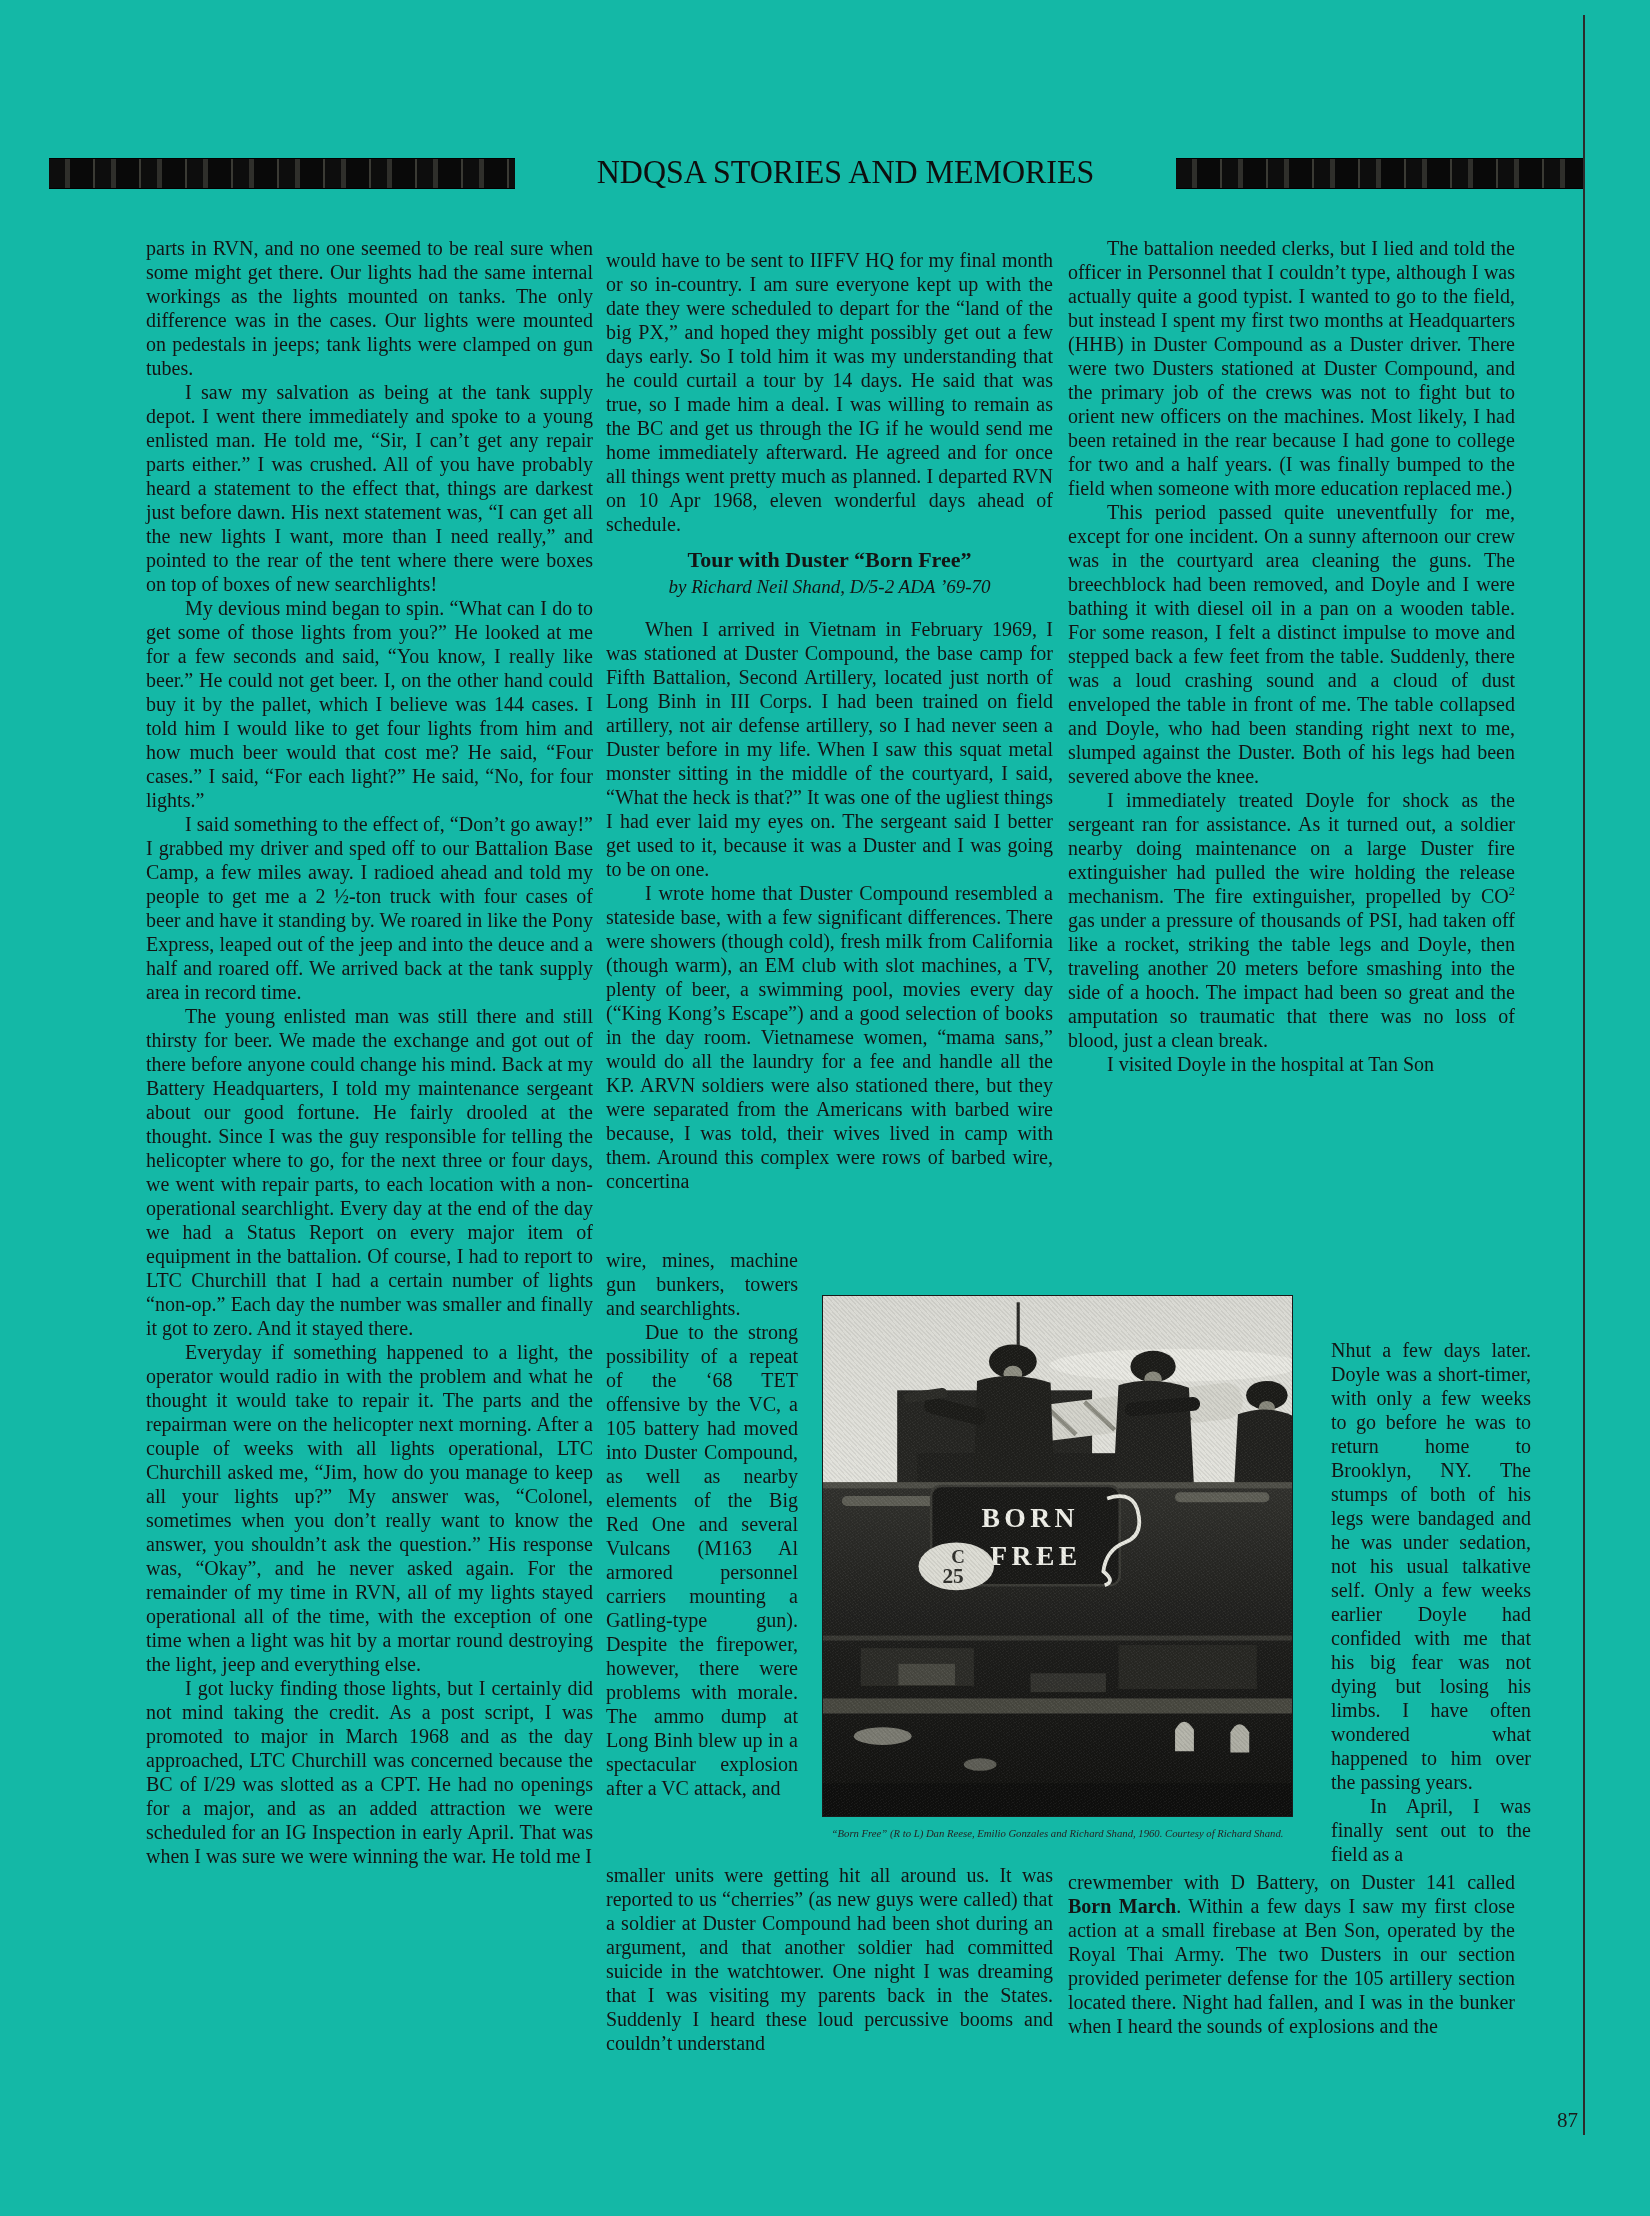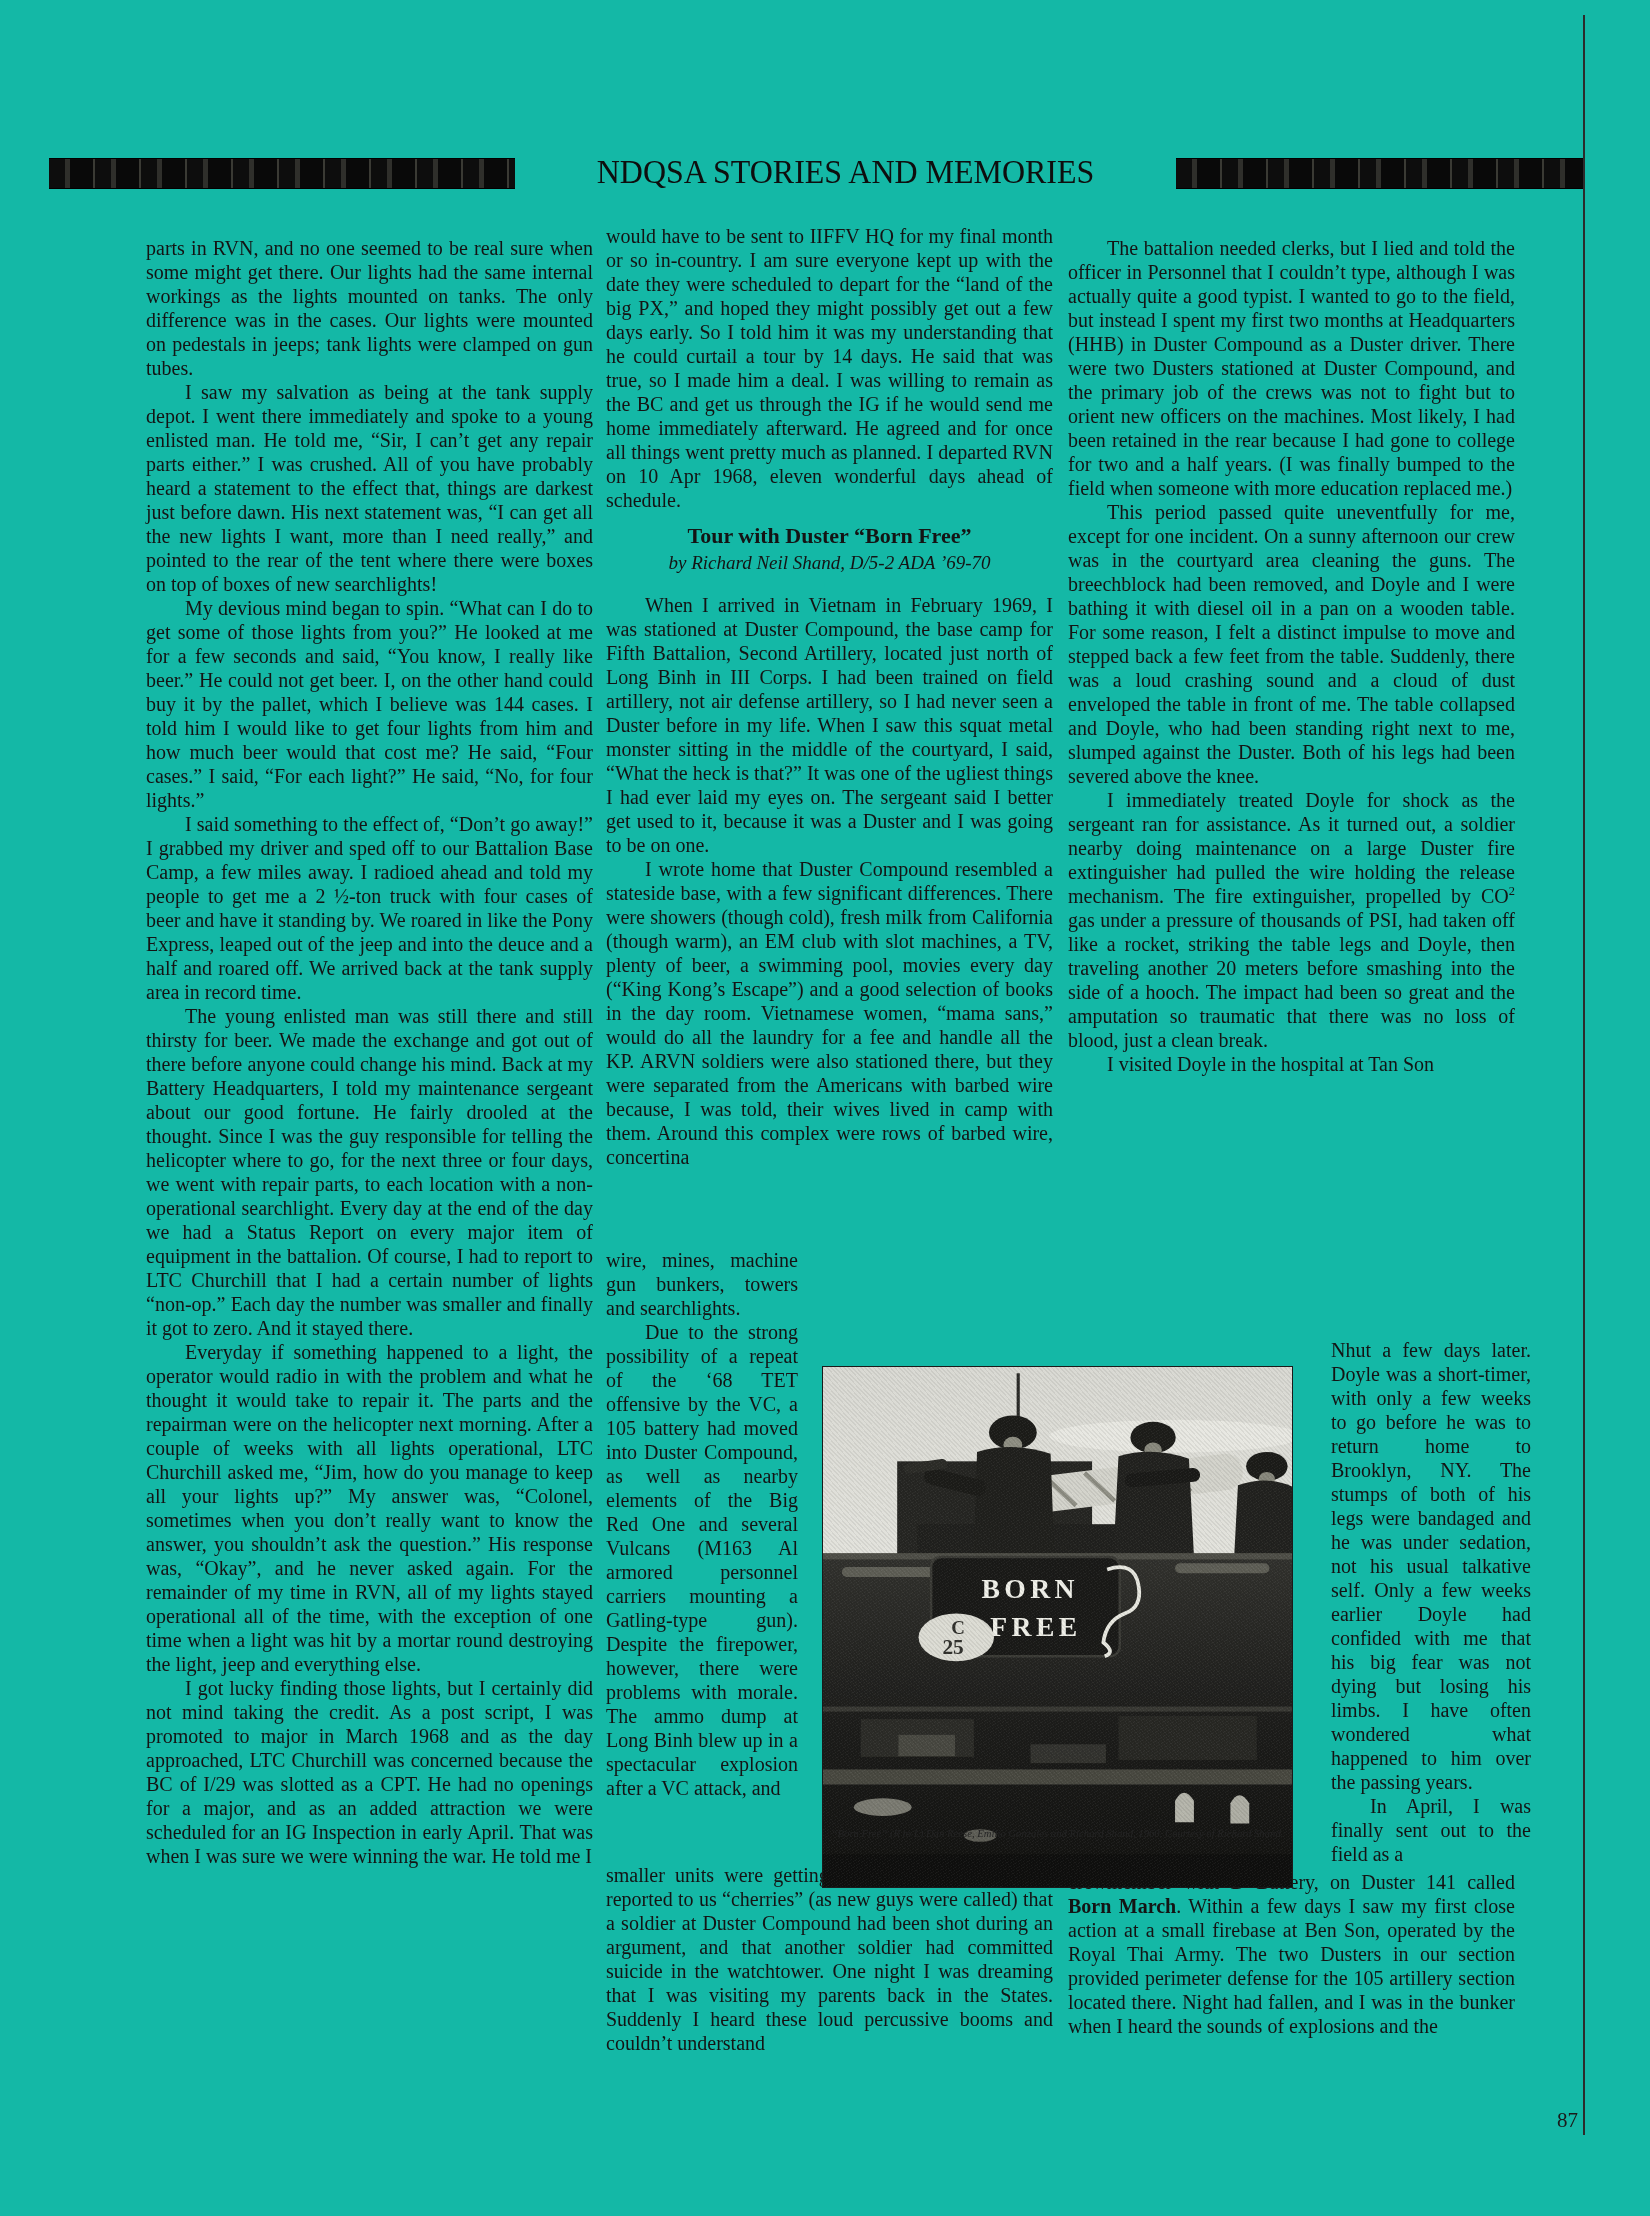--- a/index.html
+++ b/index.html
@@ -12,32 +12,32 @@
   .header-bar.left{left:49px;width:466px;}
   .header-bar.right{left:1176px;width:408px;}
   .page-title{position:absolute;left:515px;width:661px;top:152px;text-align:center;
       font-size:34px;line-height:39px;font-weight:normal;letter-spacing:0px;
       transform:scaleX(.94);transform-origin:center;white-space:nowrap;color:#0e0e0e;}
   
   .col{position:absolute;text-align:justify;font-size:20px;line-height:24px;color:#141414;}
   .col p{margin:0;padding:0;}
   .col p.ind{text-indent:39px;}
   .c1{left:146px;top:236px;width:447px;}
-  .c2a{left:606px;top:224px;width:447px;}
+  .c2a{left:606px;top:248px;width:447px;}
   .c2b{left:606px;top:1248px;width:192px;}
   .c2c{left:606px;top:1863px;width:447px;}
   .c3a{left:1068px;top:236px;width:447px;}
   .c3b{left:1315px;top:1338px;width:200px;margin-left:16px;}
   .c3c{left:1068px;top:1870px;width:447px;}
   .article-heading{font-weight:bold;font-size:22px;line-height:26px;text-align:center;
       margin-top:11.3px;margin-bottom:2.5px;}
   .article-byline{font-style:italic;font-size:19px;line-height:22.6px;text-align:center;
       margin-bottom:19px;}
   
-  .photo{position:absolute;left:822px;top:1366px;width:469px;height:520px;
+  .photo{position:absolute;left:822px;top:1295px;width:469px;height:520px;
       border:1.9px solid #1a1a1a;background:#b9b9b3;}
   .photo::after{content:"";position:absolute;inset:0;pointer-events:none;opacity:.18;
       background:repeating-linear-gradient(47deg,rgba(0,0,0,.35) 0 1.3px,transparent 1.3px 3.1px),
                  repeating-linear-gradient(-31deg,rgba(255,255,255,.3) 0 0.6px,transparent 0.6px 2.5px);}
   .photo svg{display:block;width:100%;height:100%;}
   .photo-caption{position:absolute;left:828px;top:1826px;width:459px;text-align:center;
       font-style:italic;font-size:10.7px;line-height:14px;color:#242424;}
   
   .edge-rule{position:absolute;left:1583px;top:15px;width:1.9px;height:2120px;background:#2c2c2c;}
   .page-number{position:absolute;left:1483px;top:2108px;width:95px;text-align:right;

